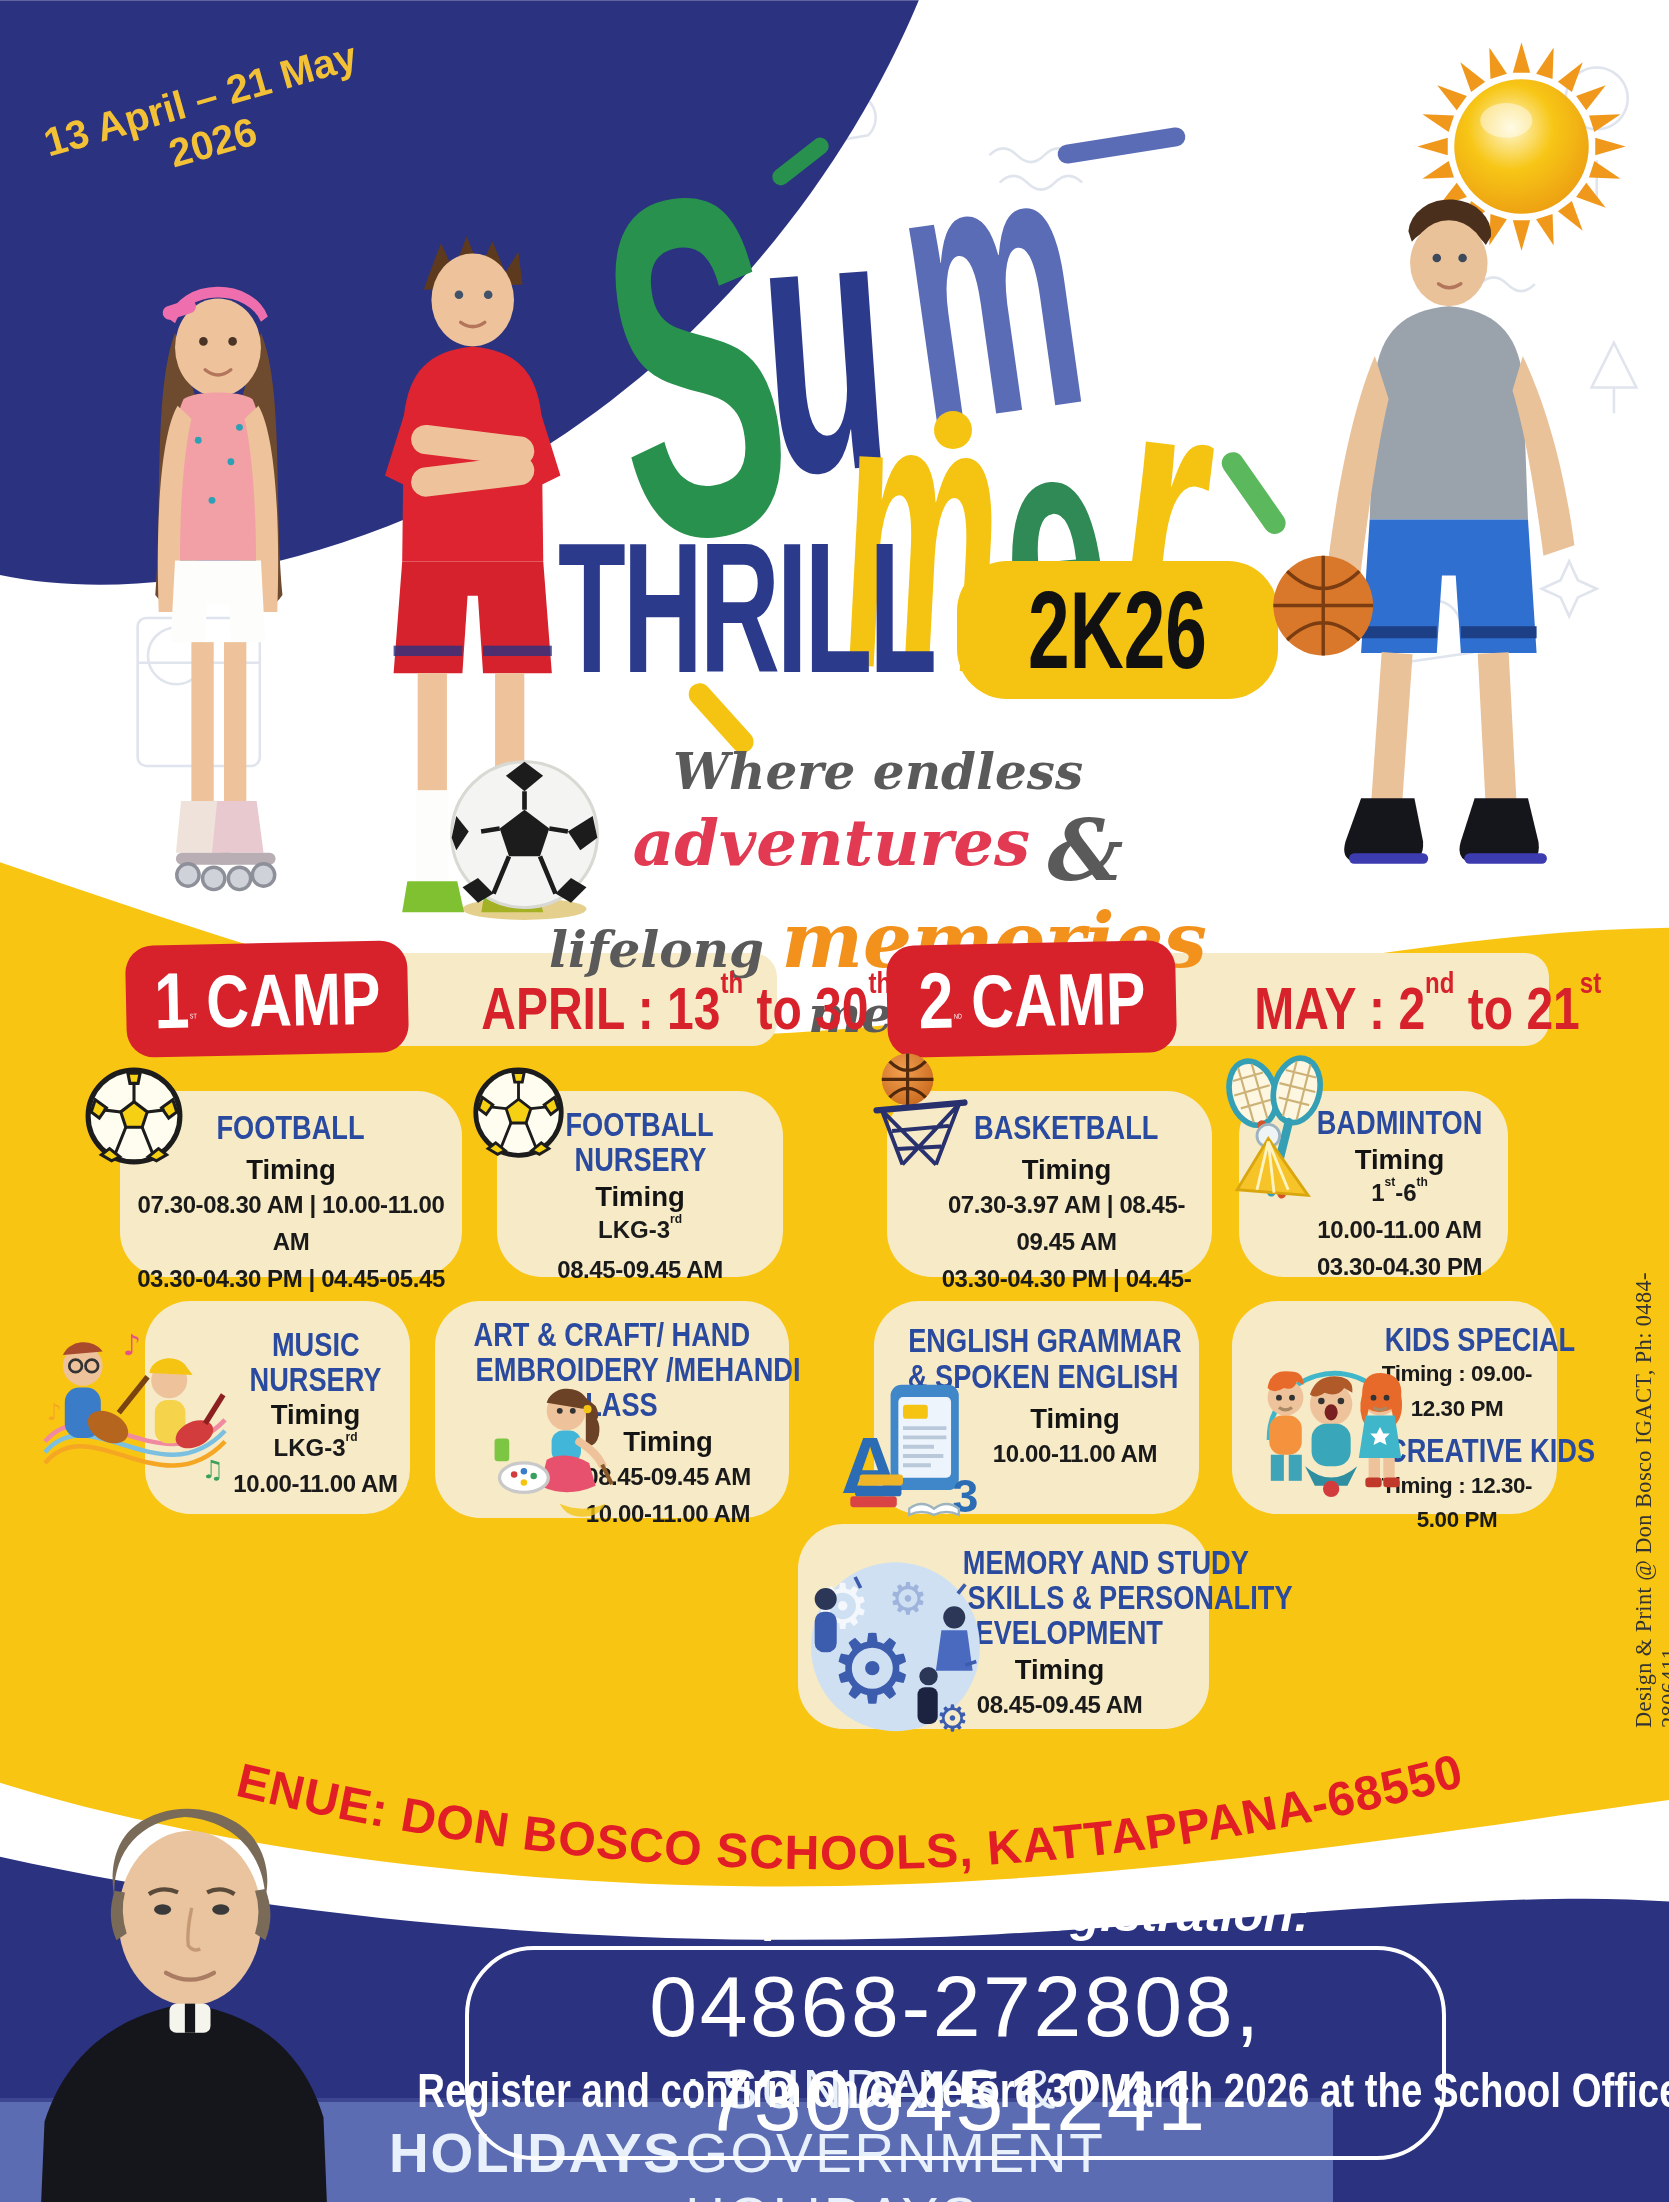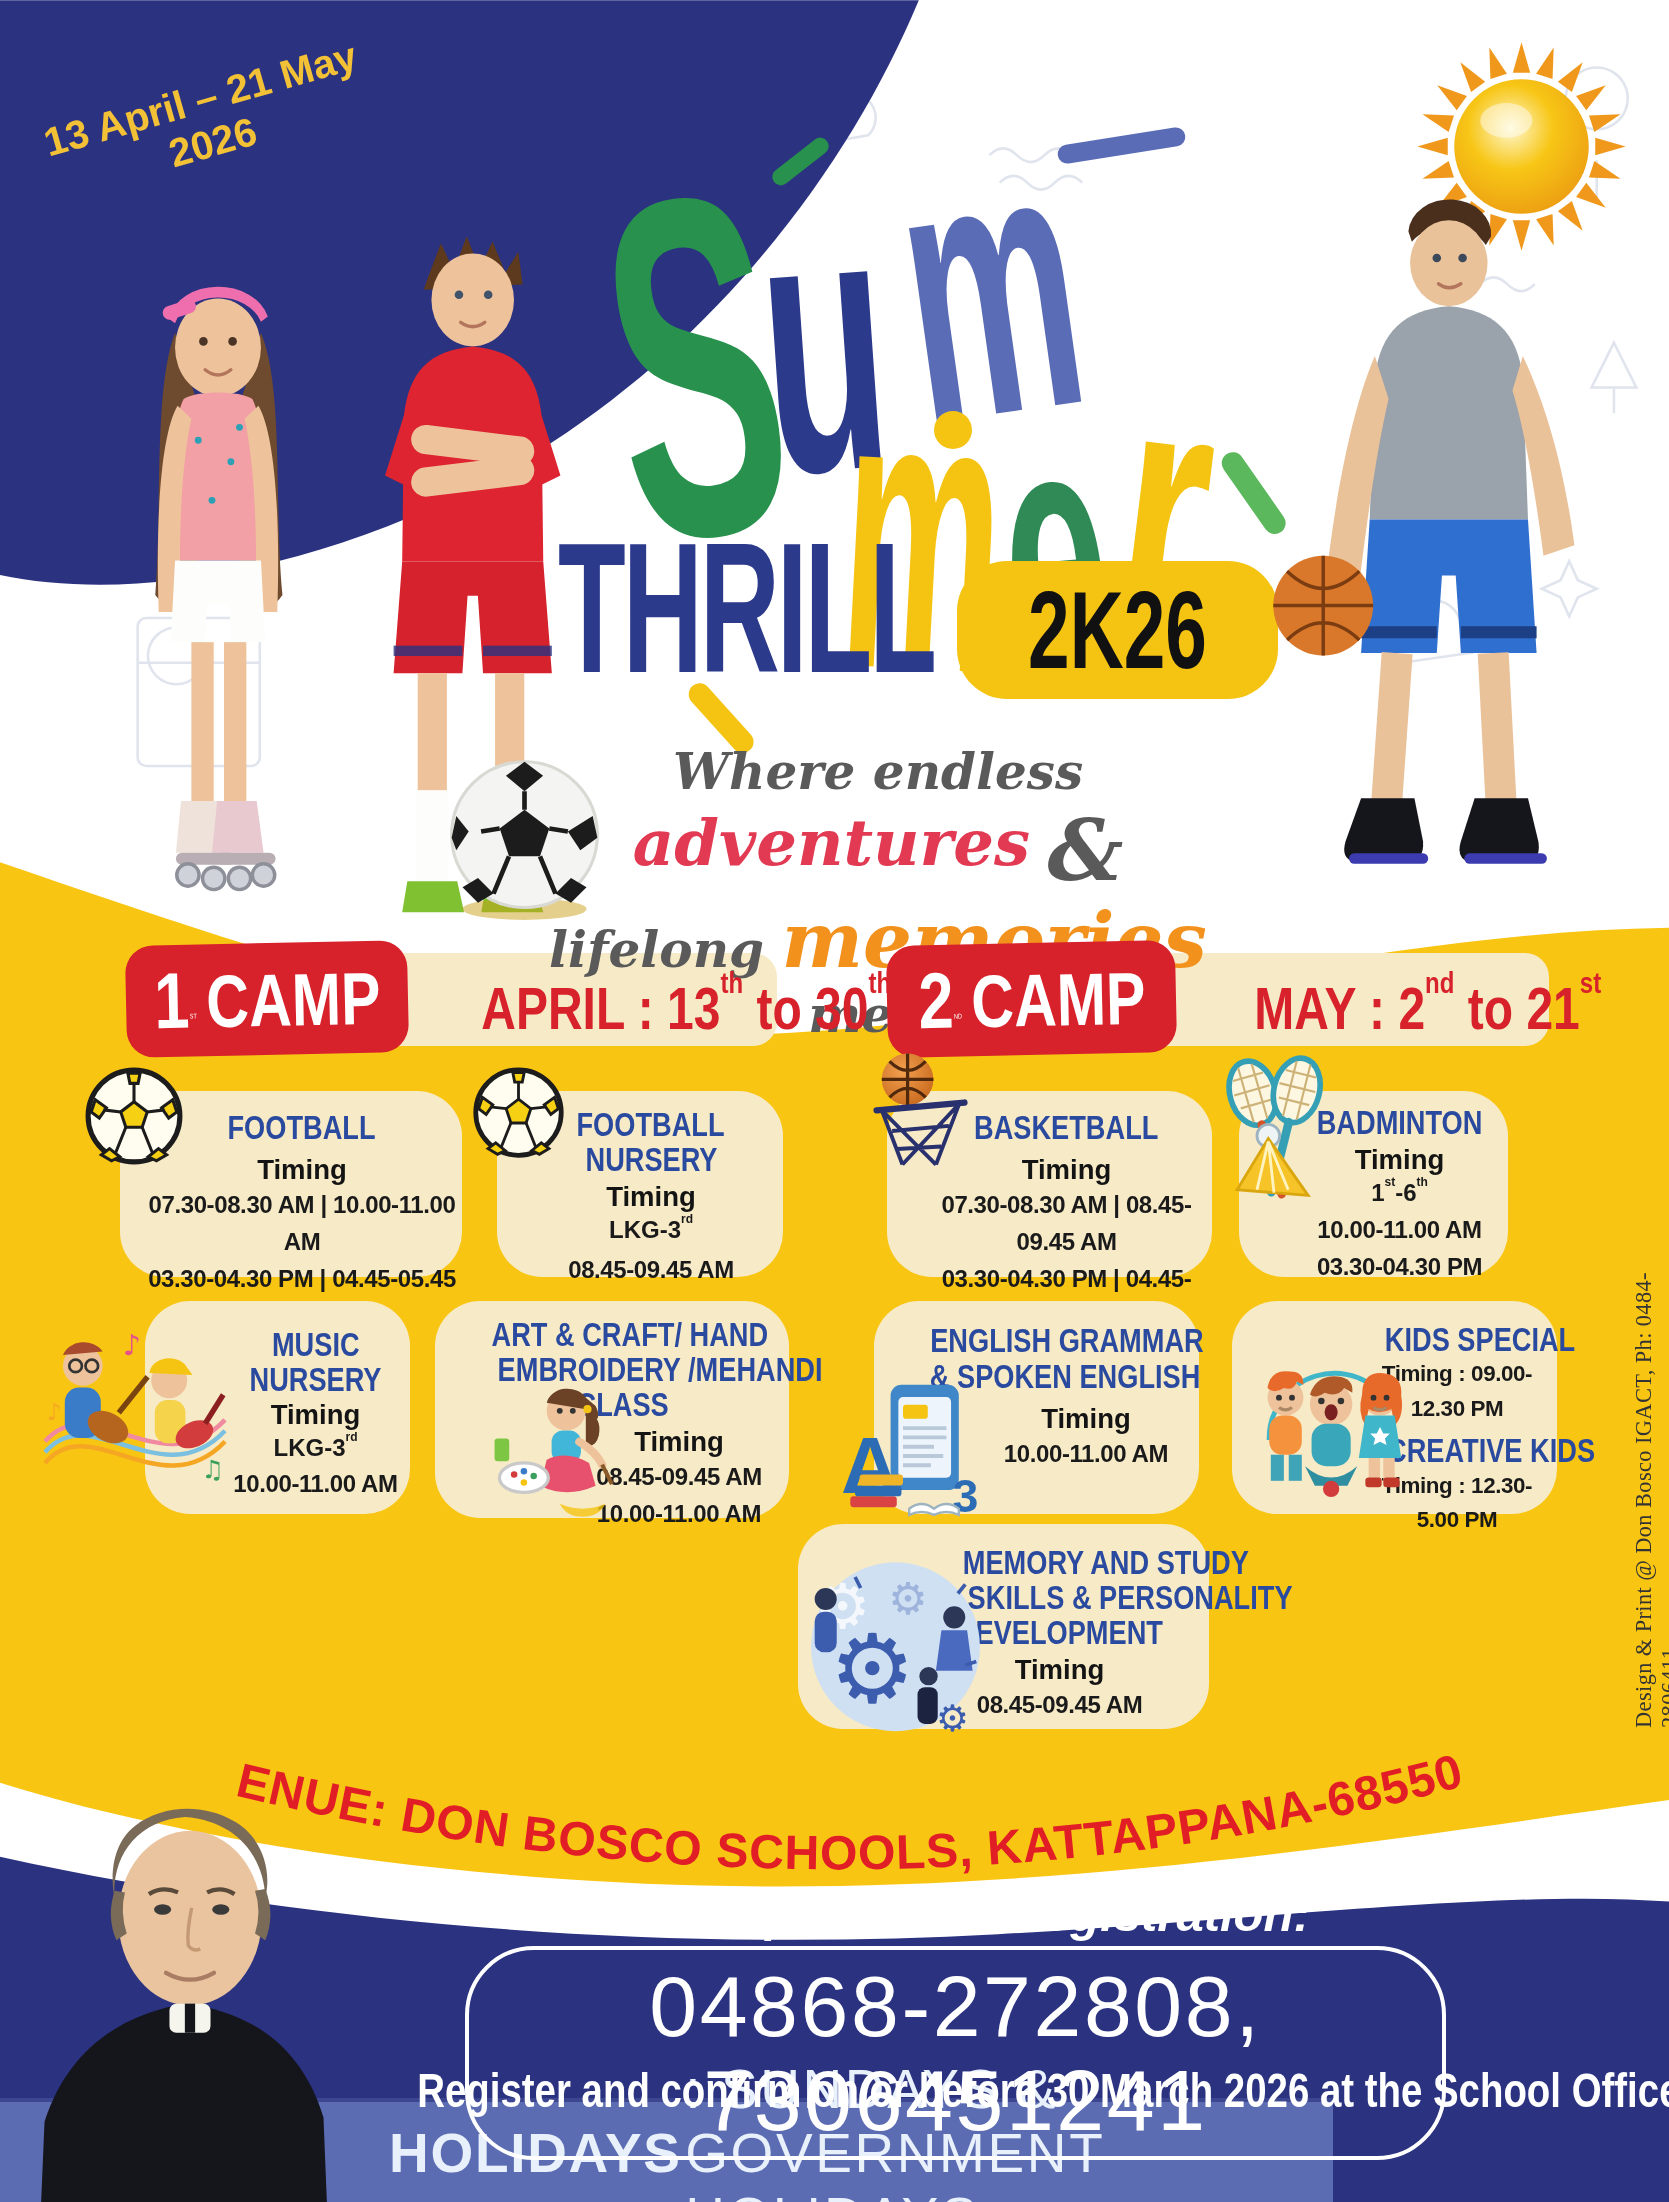--- a/index.html
+++ b/index.html
@@ -35,21 +35,21 @@
   
   .camp-pill{position:absolute;background:#f7eac6;border-radius:24px;z-index:3;}
   .camp-badge{position:absolute;background:#d7222b;border-radius:27.5px;color:#fff;display:flex;
               align-items:center;justify-content:center;z-index:4;transform:rotate(-1.2deg);}
   .camp-badge .num{font-size:79px;font-weight:800;}
   .camp-badge .word{font-size:74px;font-weight:800;margin-left:12px;}
   .camp-dates{position:absolute;color:#d7222b;font-weight:800;font-size:60px;z-index:4;white-space:nowrap;}
 
   
   .card{position:absolute;background:#f7eac6;border-radius:45px;text-align:center;z-index:3;
-        box-sizing:border-box;padding-top:19px;padding-left:22px;}
+        box-sizing:border-box;padding-top:19px;}
   .card-title{font-weight:800;color:#2a4aa0;font-size:34px;line-height:1.04;}
   .timing-label{font-weight:800;color:#141414;font-size:27.5px;margin-top:8.6px;}
   .timing-line{font-weight:700;color:#1a1a1a;font-size:24px;line-height:1.55;letter-spacing:-0.4px;}
   .grade-line{font-weight:700;color:#1a1a1a;font-size:24px;line-height:1.4;}
   .icon{position:absolute;z-index:5;}
 
   
   .enquiries{left:361px;top:1886px;width:1187px;text-align:center;color:#fff;z-index:4;
              font-size:49px;font-style:italic;font-weight:700;}
   .phone-pill{left:465px;top:1946px;width:981px;text-align:center;z-index:4;}
@@ -308,21 +308,21 @@
     <polygon points="88,34 92,46 84,52 77,42" fill="#f6d012" stroke="#1c1c1c" stroke-width="3"></polygon>
     <polygon points="12,34 8,46 16,52 23,42" fill="#f6d012" stroke="#1c1c1c" stroke-width="3"></polygon>
     <polygon points="64,90 74,82 82,88 72,94" fill="#f6d012" stroke="#1c1c1c" stroke-width="3"></polygon>
     <polygon points="36,90 26,82 18,88 28,94" fill="#f6d012" stroke="#1c1c1c" stroke-width="3"></polygon>
     <path d="M50,18 L50,36 M63,46 L80,44 M37,46 L20,44 M58,61 L68,86 M42,61 L32,86" stroke="#1c1c1c" stroke-width="3"></path>
   </svg>
 
   <div class="card" style="left:887px;top:1091px;width:325px;height:186px;padding-left:34px;">
     <div class="card-title"><span class="cond">BASKETBALL</span></div>
     <div class="timing-label">Timing</div>
-    <div class="timing-line">07.30-08.30 AM | 08.45-09.45 AM</div>
+    <div class="timing-line">07.30-3.97 AM | 08.45-09.45 AM</div>
     <div class="timing-line">03.30-04.30 PM | 04.45-05.45 PM</div>
   </div>
   <svg class="icon" width="129" height="129" viewBox="0 0 100 100" style="left:856px;top:1051px;">
     <defs>
         <radialGradient id="bball" cx="40%" cy="35%" r="70%">
       <stop offset="0%" stop-color="#f2a050"></stop>
           <stop offset="100%" stop-color="#c96a1e"></stop>
         </radialGradient>
       </defs>
     <circle cx="40" cy="22" r="20" fill="url(#bball)"></circle>

